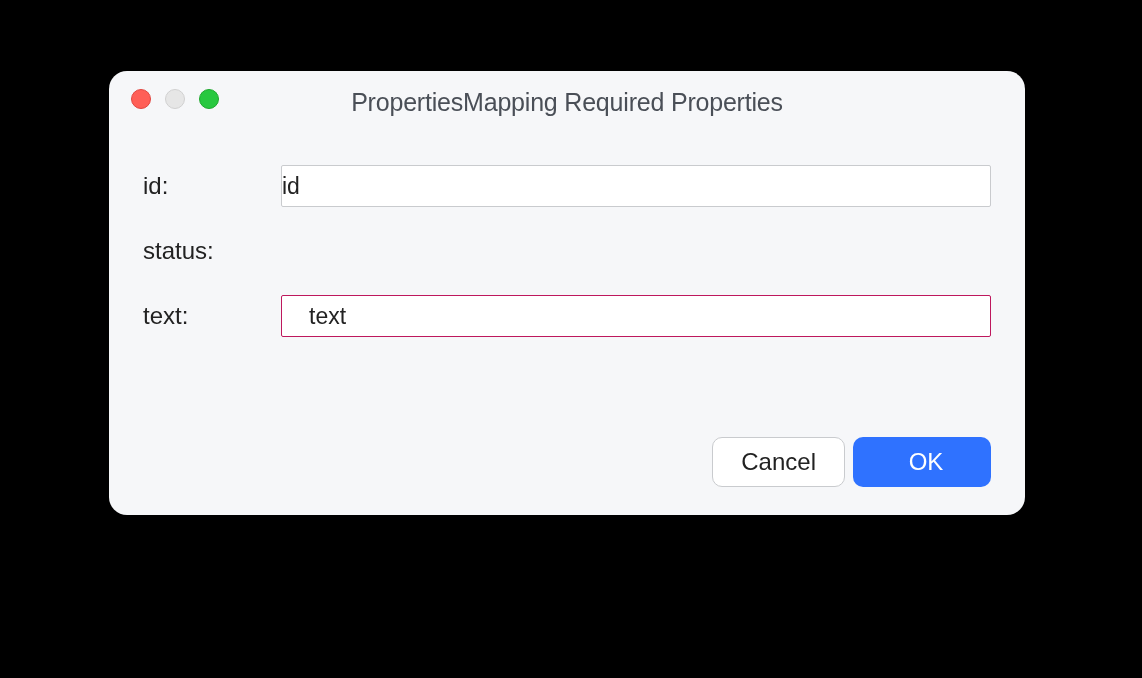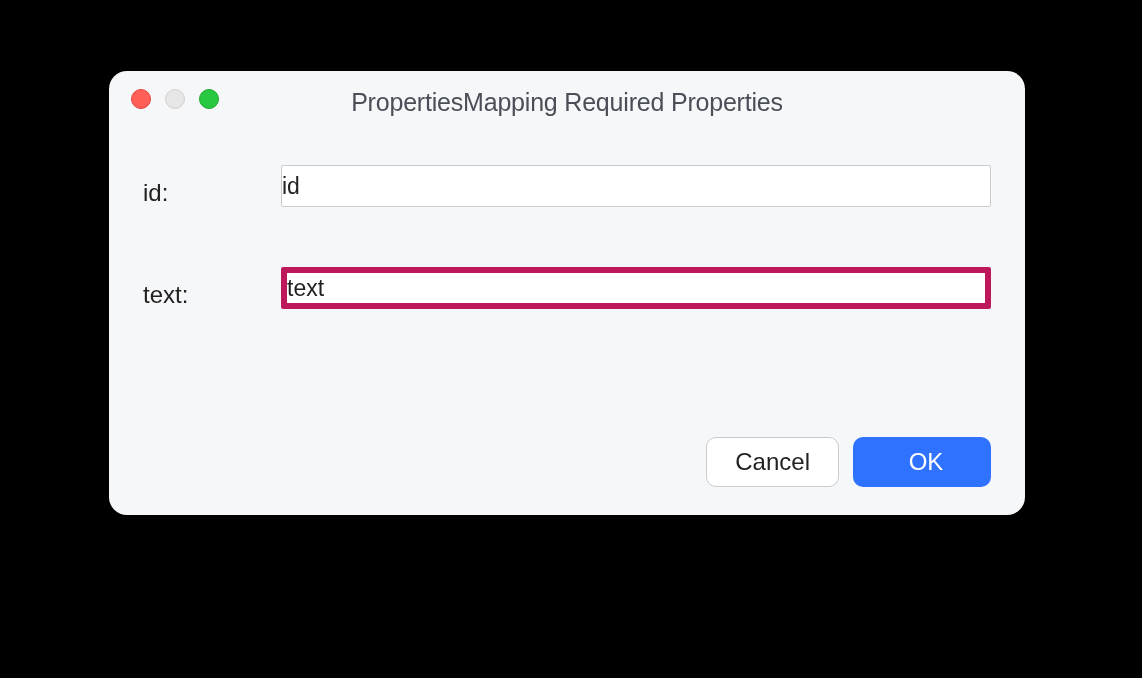--- a/index.html
+++ b/index.html
@@ -49,49 +49,49 @@
       font-weight: 400;
       color: #4a4f57;
       letter-spacing: -0.2px;
       padding-top: 10px;
     }
     .form {
       padding: 42px 34px 0 34px;
     }
     .row {
       display: flex;
-      align-items: flex-end;
+      align-items: center;
       margin-bottom: 30px;
     }
     .label {
       width: 138px;
       font-size: 24px;
       color: #222;
     }
     .input {
       flex: 1;
       height: 42px;
       border: 1px solid #c9cbce;
       background: #fff;
       border-radius: 2px;
       font-size: 23px;
       padding: 0 0;
       color: #222;
       outline: none;
     }
     .input.focused {
-      border: 6px solid #be185d;
-      padding: 0 0;
+      border: 1px solid #be185d;
+      padding: 0 27px;
     }
     .buttons {
       position: absolute;
       right: 34px;
       bottom: 28px;
       display: flex;
-      gap: 14px;
+      gap: 8px;
     }
     .btn {
       height: 50px;
       border-radius: 10px;
       font-size: 24px;
       padding: 0 28px;
       cursor: pointer;
       border: none;
     }
     .btn-cancel {
@@ -122,20 +122,21 @@
   </div>
 
   <div class="form">
 
     <div class="row">
       <div class="label">id:</div>
       <input class="input" type="text" value="id" style="">
     </div>
 
     <div class="row">
+      <div class="label">status:</div>
     </div>
 
     <div class="row">
       <div class="label">text:</div>
       <input class="input focused" type="text" value="text" style="">
     </div>
 
   </div>
 
   <div class="buttons">

